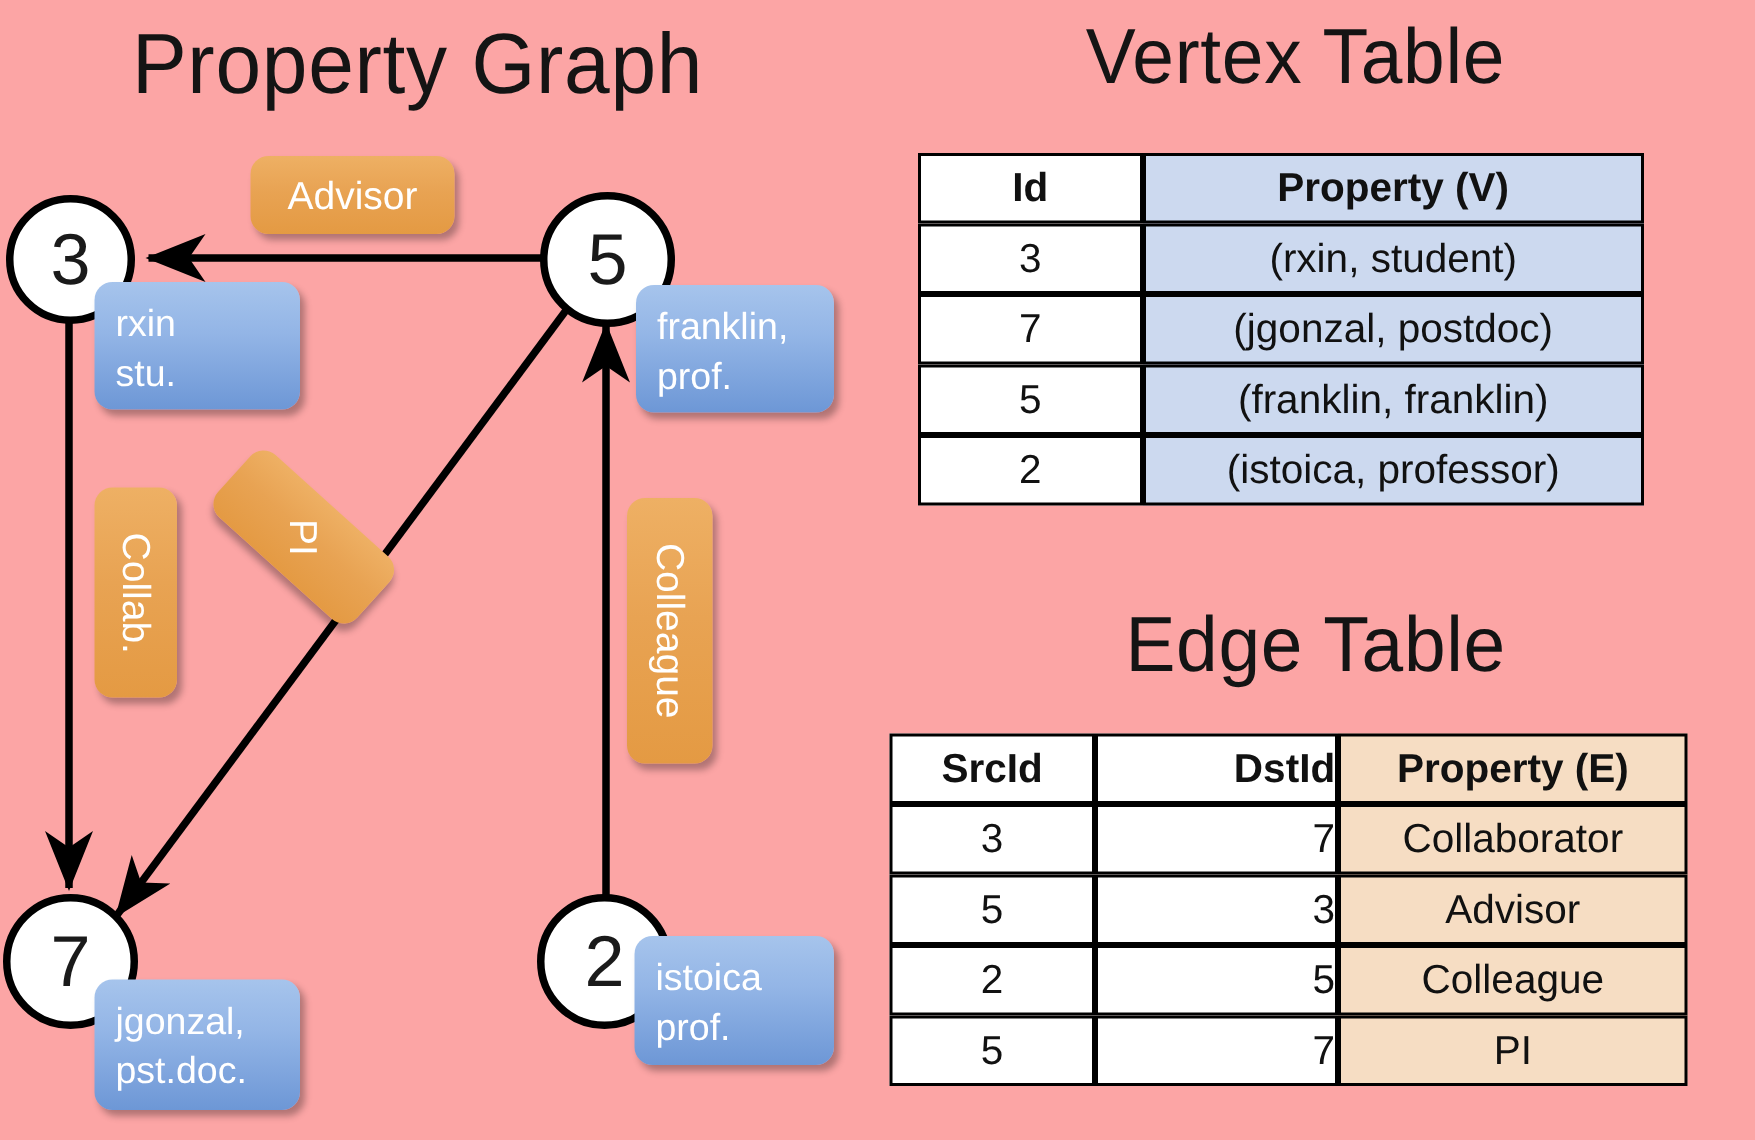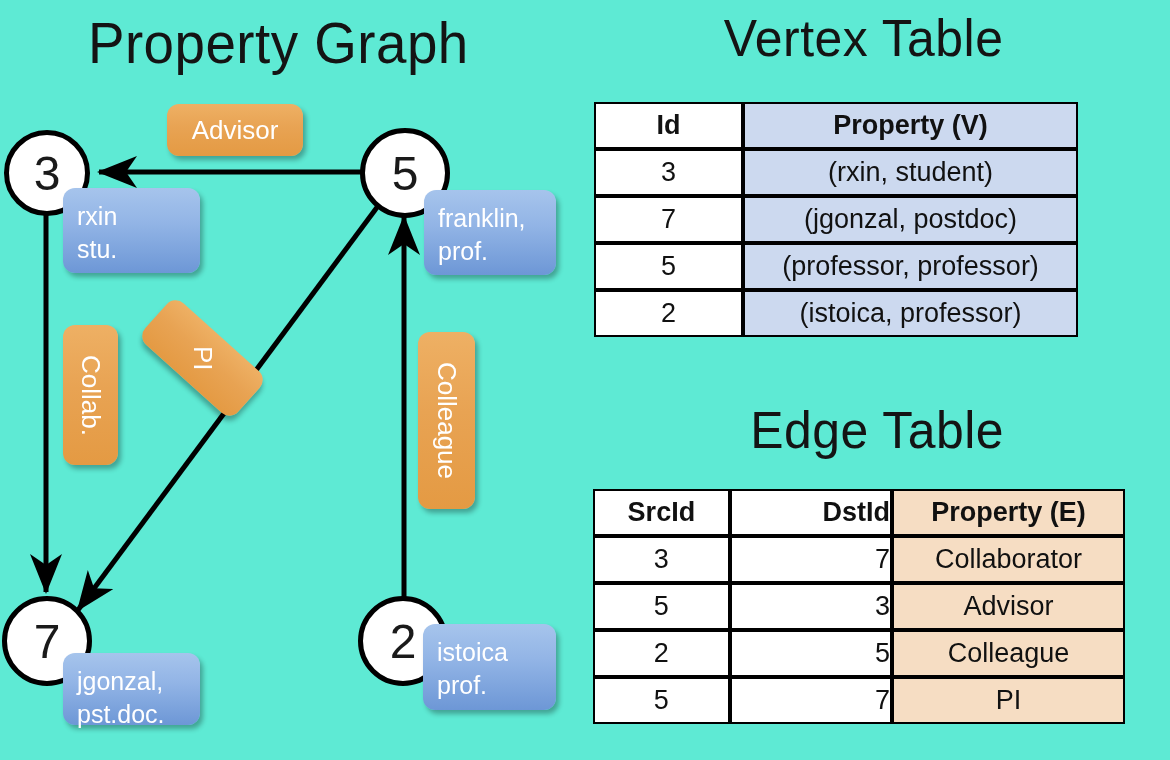--- a/index.html
+++ b/index.html
@@ -4,21 +4,21 @@
 <style>
   html, body {
     margin: 0;
     padding: 0;
     background: #ffffff;
   }
   #page {
     position: relative;
     width: 1170px;
     height: 760px;
-    background: #5eead4;
+    background: #fca5a5;
     overflow: hidden;
     font-family: "Liberation Sans", sans-serif;
   }
 
   
   .title {
     position: absolute;
     font-family: "Liberation Sans", sans-serif;
     font-weight: 300;
     color: #141414;
@@ -102,21 +102,21 @@
     color: #111111;
     font-weight: 300;
     font-size: 27px;
     padding: 0;
     height: 47px;
     box-sizing: border-box;
   }
   .data-table th { font-weight: 700; font-size: 27px; }
 
   
-  #vertex-table { left: 594px; top: 102px; width: 484px; }
+  #vertex-table { left: 612px; top: 102px; width: 484px; }
   #vertex-table .col-id  { width: 182px; background: #ffffff; }
   #vertex-table .col-prop{ width: 390px; background: #ccd9ef; margin-top: 34px; }
 
   
   #edge-table { left: 593px; top: 489px; width: 532px; }
   #edge-table .col-src { width: 148px; background: #ffffff; }
   #edge-table .col-dst { width: 178px; background: #ffffff; text-align: right; }
   #edge-table .col-prop{ width: 247px; background: #f6ddc3; }
 </style>
 </head>
@@ -162,21 +162,21 @@
   <div class="prop-box" style="left:63px; top:188px; width:137px; height:85px;">
     <div>rxin</div>
     <div>stu.</div>
   </div>
 
   <div class="prop-box" style="left:424px; top:190px; width:132px; height:85px;">
     <div>franklin,</div>
     <div>prof.</div>
   </div>
 
-  <div class="prop-box" style="left:63px; top:653px; width:137px; height:72px;">
+  <div class="prop-box" style="left:63px; top:653px; width:137px; height:87px;">
     <div>jgonzal,</div>
     <div>pst.doc.</div>
   </div>
 
   <div class="prop-box" style="left:423px; top:624px; width:133px; height:86px;">
     <div>istoica</div>
     <div>prof.</div>
   </div>
 
   <div class="edge-label" style="left:167px; top:104px; width:136px; height:52px;">
@@ -206,21 +206,21 @@
       <tr>
         <td class="col-id">3</td>
         <td class="col-prop">(rxin, student)</td>
       </tr>
       <tr>
         <td class="col-id">7</td>
         <td class="col-prop">(jgonzal, postdoc)</td>
       </tr>
       <tr>
         <td class="col-id">5</td>
-        <td class="col-prop">(professor, professor)</td>
+        <td class="col-prop">(franklin, franklin)</td>
       </tr>
       <tr>
         <td class="col-id">2</td>
         <td class="col-prop">(istoica, professor)</td>
       </tr>
     </tbody>
   </table>
 
   <table class="data-table" id="edge-table">
     <thead>

